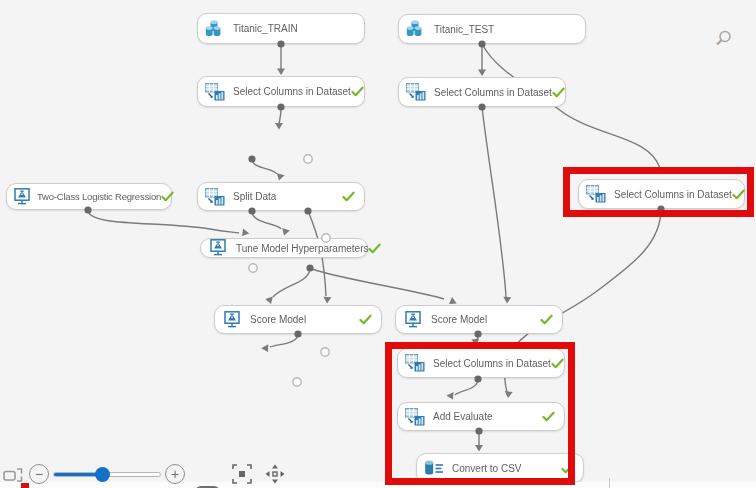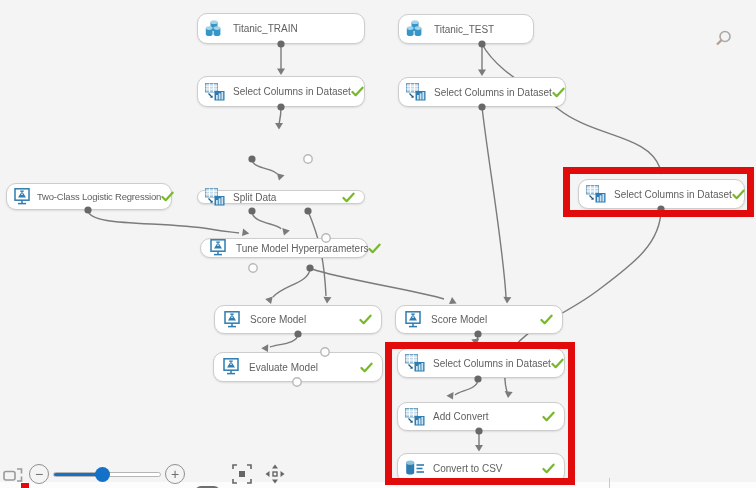--- a/index.html
+++ b/index.html
@@ -131,21 +131,21 @@
       <path d="M264,345.5 L272,345.5 L268,352 Z" transform="rotate(-30 268 352)"></path>
     </g>
   </svg>
 
   <div class="node" style="left:197px;top:13px;width:168px;height:31px">
     <svg class="nicon">
         <use href="#icon-dataset"></use>
       </svg>
     <span class="nlabel">Titanic_TRAIN</span>
   </div>
-  <div class="node" style="left:398px;top:14px;width:136px;height:30px">
+  <div class="node" style="left:398px;top:14px;width:188px;height:30px">
     <svg class="nicon">
         <use href="#icon-dataset"></use>
       </svg>
     <span class="nlabel">Titanic_TEST</span>
   </div>
   <div class="node" style="left:197px;top:76px;width:168px;height:31px">
     <svg class="nicon">
         <use href="#icon-table"></use>
       </svg>
     <span class="nlabel">Select Columns in Dataset</span>
@@ -155,21 +155,21 @@
   </div>
   <div class="node" style="left:398px;top:77px;width:168px;height:30px">
     <svg class="nicon">
         <use href="#icon-table"></use>
       </svg>
     <span class="nlabel">Select Columns in Dataset</span>
     <svg class="ncheck">
         <use href="#icon-check"></use>
       </svg>
   </div>
-  <div class="node" style="left:197px;top:190px;width:168px;height:14px">
+  <div class="node" style="left:197px;top:182px;width:168px;height:29px">
     <svg class="nicon">
         <use href="#icon-table"></use>
       </svg>
     <span class="nlabel">Split Data</span>
     <svg class="ncheck">
         <use href="#icon-check"></use>
       </svg>
   </div>
   <div class="node node-sm" style="left:6px;top:183px;width:166px;height:27px">
     <svg class="nicon">
@@ -200,29 +200,20 @@
   </div>
   <div class="node" style="left:395px;top:305px;width:168px;height:29px">
     <svg class="nicon">
         <use href="#icon-model"></use>
       </svg>
     <span class="nlabel">Score Model</span>
     <svg class="ncheck">
         <use href="#icon-check"></use>
       </svg>
   </div>
-  <div class="node" style="left:213px;top:352px;width:170px;height:30px">
-    <svg class="nicon">
-        <use href="#icon-model"></use>
-      </svg>
-    <span class="nlabel">Evaluate Model</span>
-    <svg class="ncheck">
-        <use href="#icon-check"></use>
-      </svg>
-  </div>
   <div class="node" style="left:578px;top:179px;width:167px;height:30px">
     <svg class="nicon">
         <use href="#icon-table"></use>
       </svg>
     <span class="nlabel">Select Columns in Dataset</span>
     <svg class="ncheck">
         <use href="#icon-check"></use>
       </svg>
   </div>
   <div class="node" style="left:397px;top:348px;width:168px;height:30px">
@@ -231,26 +222,26 @@
       </svg>
     <span class="nlabel">Select Columns in Dataset</span>
     <svg class="ncheck">
         <use href="#icon-check"></use>
       </svg>
   </div>
   <div class="node" style="left:397px;top:402px;width:168px;height:29px">
     <svg class="nicon">
         <use href="#icon-table"></use>
       </svg>
-    <span class="nlabel">Add Convert</span>
-    <svg class="ncheck">
-        <use href="#icon-check"></use>
-      </svg>
-  </div>
-  <div class="node" style="left:397px;top:453px;width:168px;height:30px">
+    <span class="nlabel">Add Evaluate</span>
+    <svg class="ncheck">
+        <use href="#icon-check"></use>
+      </svg>
+  </div>
+  <div class="node" style="left:416px;top:453px;width:168px;height:30px">
     <svg class="nicon">
         <use href="#icon-csv"></use>
       </svg>
     <span class="nlabel">Convert to CSV</span>
     <svg class="ncheck">
         <use href="#icon-check"></use>
       </svg>
   </div>
 
   <svg class="layer ports" width="756" height="488">

